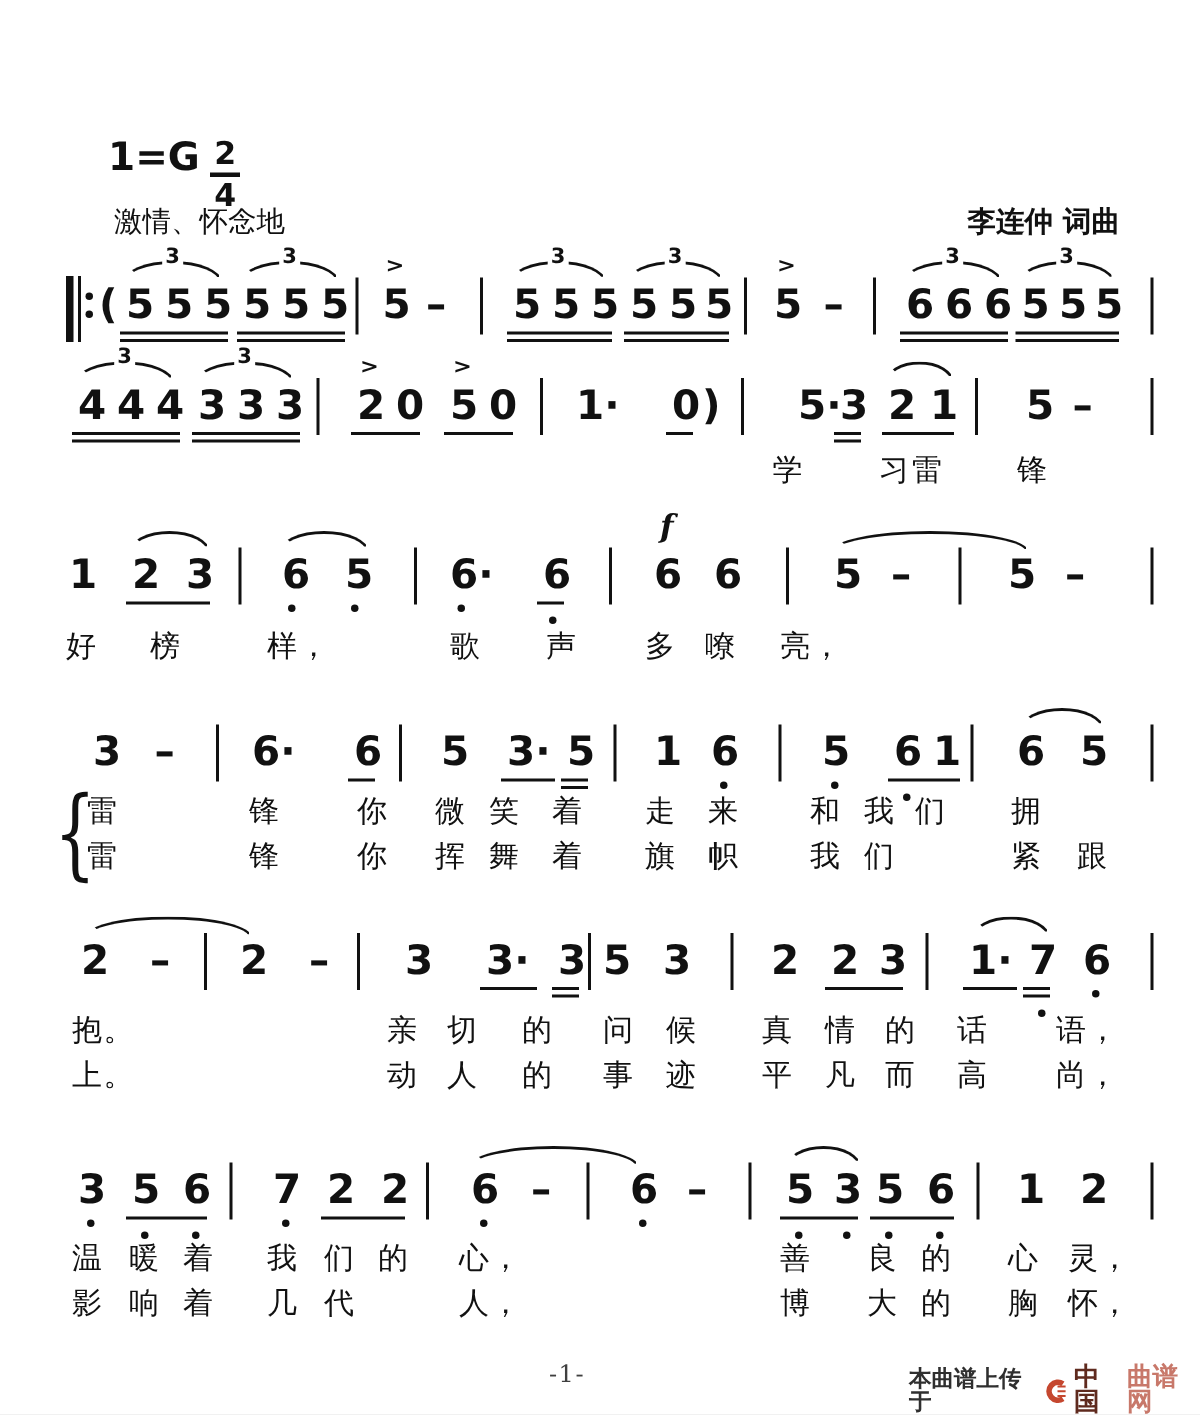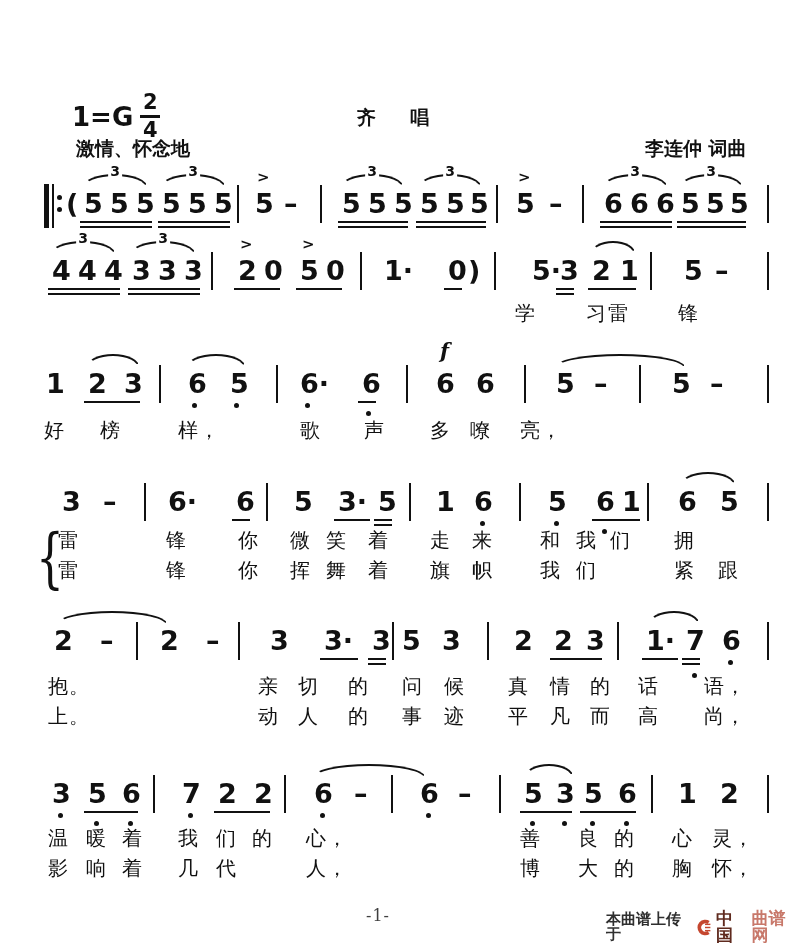--- a/index.html
+++ b/index.html
@@ -4,26 +4,26 @@
 <style>
   html,body{margin:0;padding:0;background:#e8e8e8}
   .sheet{position:relative;width:800px;height:943px;background:#ffffff;
          font-family:"DejaVu Sans",sans-serif;color:#111;overflow:hidden}
   .title{position:absolute;top:24px;left:0;width:100%;text-align:center;
          font-size:40px;font-weight:bold;letter-spacing:4px;line-height:1}
   .dedication{position:absolute;top:80px;left:0;width:100%;text-align:center;
          font-size:19px;font-weight:bold;letter-spacing:2px;line-height:1}
   .ensemble{position:absolute;top:108px;left:0;width:100%;text-align:center;
          font-size:19px;font-weight:bold;letter-spacing:14px;line-height:1}
-  .keysig{position:absolute;left:72px;top:92px;display:flex;align-items:center;font-weight:bold}
+  .keysig{position:absolute;left:72px;top:92px;display:flex;font-weight:bold}
   .key-label{font-size:26px;line-height:1}
   .frac{display:inline-flex;flex-direction:column;align-items:center;margin-left:7px;
         font-size:21px;font-weight:bold;line-height:1}
   .frac .fbar{width:20px;height:3px;background:#111;margin:2px 0}
-  .tempo{position:absolute;left:76px;top:139px;font-size:19px;font-weight:bold;line-height:1}
+  .tempo{position:absolute;left:76px;top:139px;font-size:19px;font-weight:normal;line-height:1}
   .credit{position:absolute;left:645px;top:139px;font-size:19px;font-weight:bold;line-height:1}
   .notation{position:absolute;left:0;top:0;width:800px;height:943px}
   .note{position:absolute;font-size:27px;font-weight:bold;line-height:1;white-space:pre}
   .bar{position:absolute;width:2px;height:38px;background:#111}
   .rb{position:absolute;background:#111}
   .ul{position:absolute;height:2px;background:#111}
   .ldot{position:absolute;width:5px;height:5px;border-radius:50%;background:#111}
   .accent{position:absolute;font-size:15px;font-weight:bold;line-height:1;transform:scaleY(.9)}
   .arc{position:absolute;height:14px;box-sizing:border-box;border:2px solid transparent;
        border-top-color:#111;border-radius:50% / 100% 100% 0 0}
@@ -39,21 +39,20 @@
   .watermark{position:absolute;left:606px;top:910px;display:flex;align-items:center;gap:3px}
   .wm-text{font-size:15px;font-weight:bold;color:#2f2f2f;line-height:1}
   .site-dark{font-size:17px;font-weight:bold;color:#5f2a1e;line-height:1}
   .site-light{font-size:17px;font-weight:bold;color:#c8786a;line-height:1}
   .logo{width:17px;height:17px;margin:0 1px}
 </style>
 </head>
 <body>
 
 <div class="sheet">
-  <div class="ensemble">齐 唱</div>
   <div class="keysig">
     <span class="key-label">1=G</span>
     <span class="frac">
       <span>2</span>
       <span class="fbar"></span>
       <span>4</span>
     </span>
   </div>
   <div class="tempo">激情、怀念地</div>
   <div class="credit">李连仲 词曲</div>

